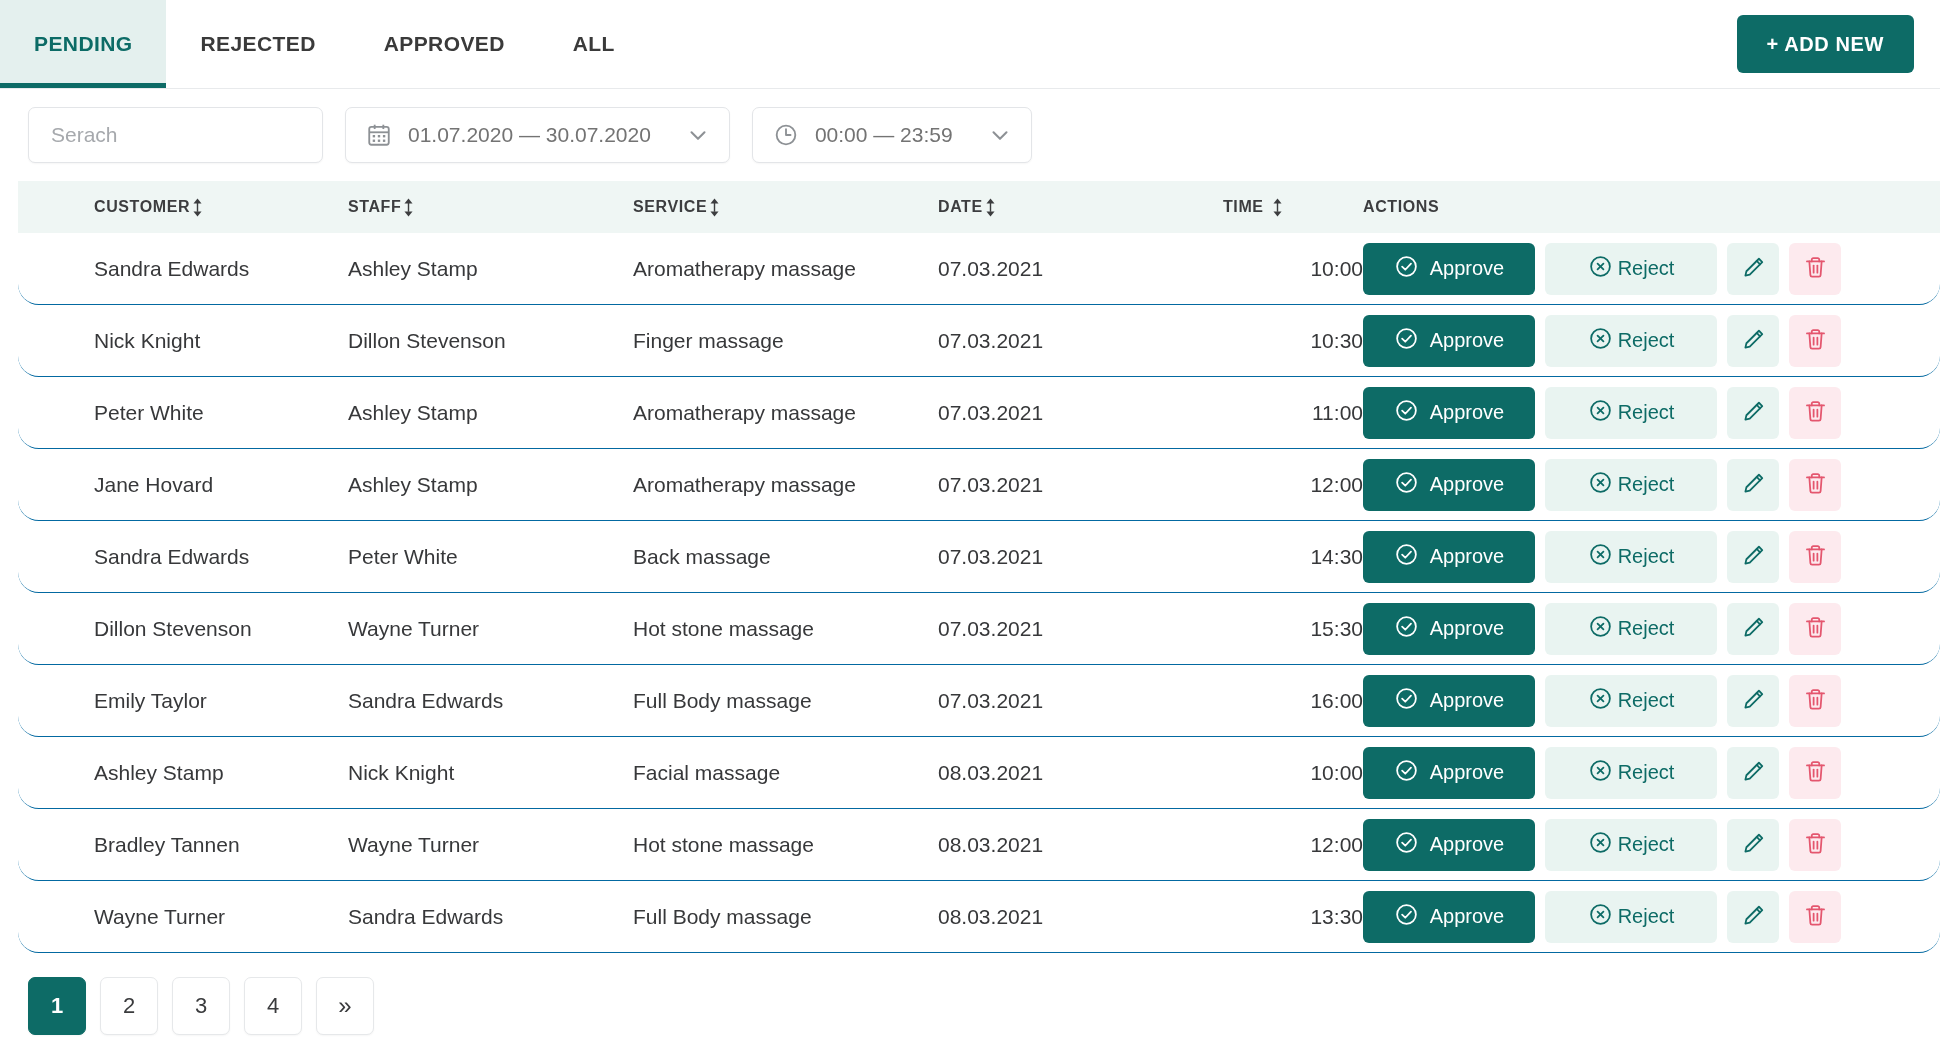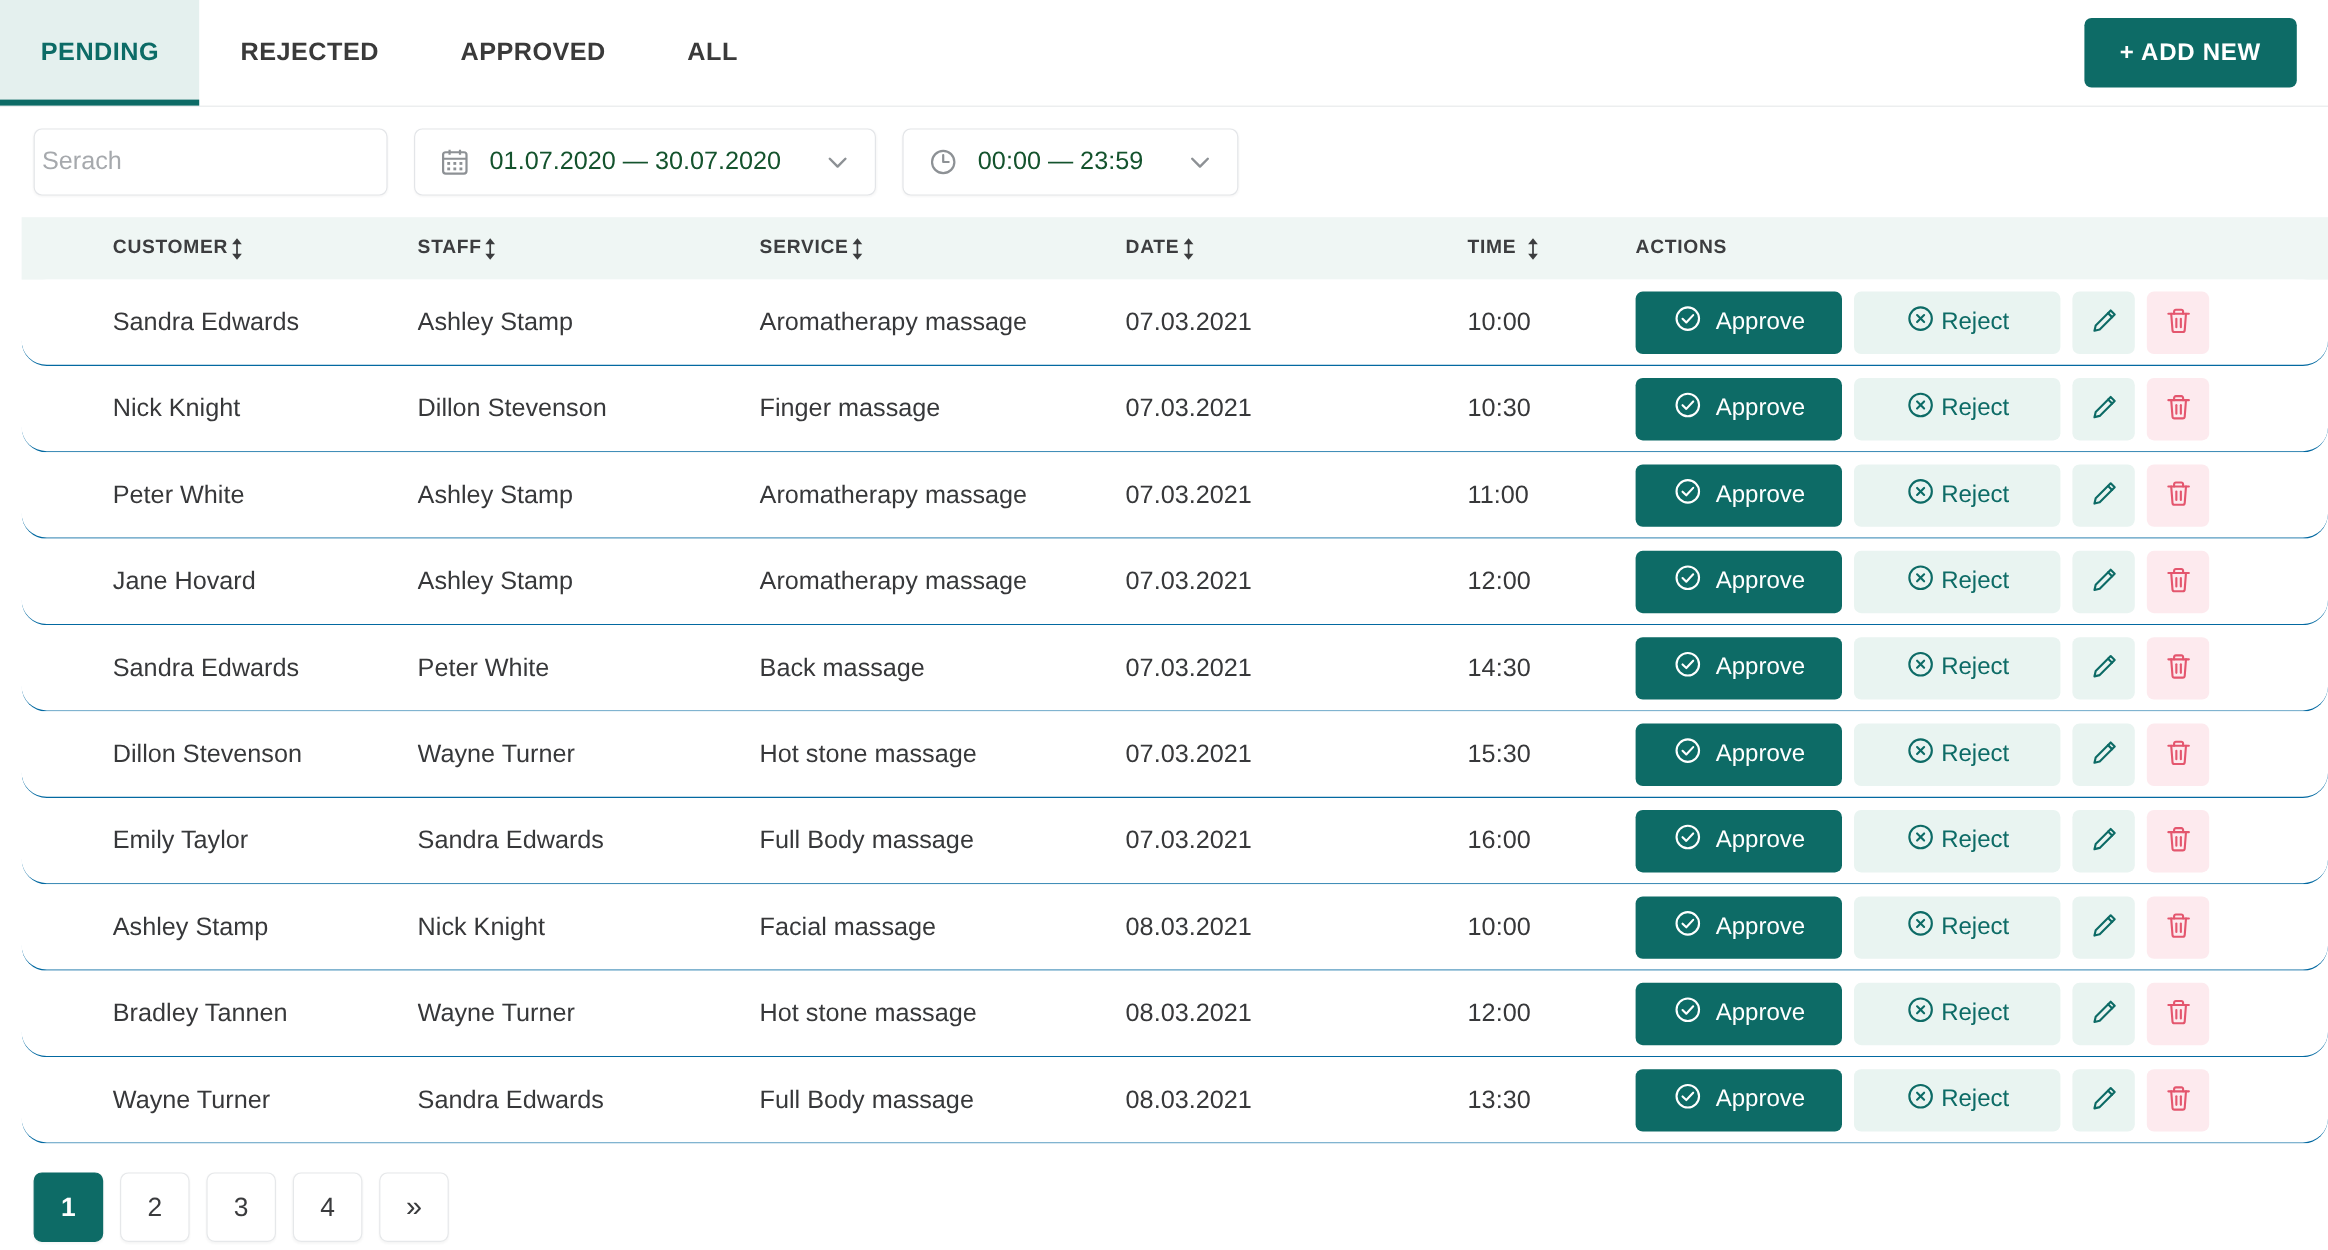--- a/index.html
+++ b/index.html
@@ -53,31 +53,31 @@
     display: flex; align-items: center; gap: 22px;
     padding: 18px 0 18px 28px;
     background: #fff;
   }
   .ctrl {
     display: flex; align-items: center;
     height: 56px; background: #fff;
     border: 1px solid #e3e5e8; border-radius: 7px;
     box-shadow: 0 1px 2px rgba(0,0,0,.04);
   }
-  .search-ctrl { width: 295px; padding: 0 6px; }
+  .search-ctrl { width: 295px; padding: 0 22px; }
   .search-input {
     border: none; outline: none; width: 100%;
     font-size: 21px; color: #3a3a3a;
     font-family: "Liberation Sans", sans-serif;
     background: transparent;
   }
   .search-input::placeholder { color: #a6a9ad; }
   .picker { padding: 0 18px 0 20px; gap: 16px; cursor: pointer; }
   .picker .pval {
-    font-size: 21px; color: #14532d; white-space: nowrap;
+    font-size: 21px; color: #737373; white-space: nowrap;
     font-family: "Liberation Sans", sans-serif;
     text-align: right;
   }
   .picker .chev { margin-left: 18px; display: flex; align-items: center; }
   .date-ctrl { }
   .time-ctrl { }
   .ico { display: flex; align-items: center; flex: 0 0 auto; }
 
   
   .table { width: 100%; padding-left: 18px; }
@@ -104,21 +104,21 @@
     font-size: 21px; color: #37383a;
     font-family: "Liberation Sans", sans-serif;
     white-space: nowrap; overflow: hidden;
   }
 
   
   .c-customer { width: 330px; padding-left: 76px; }
   .c-staff    { width: 285px; }
   .c-service  { width: 305px; }
   .c-date     { width: 285px; }
-  .c-time     { width: 140px; }
+  .c-time     { width: 140px; text-align: right; }
   .c-actions  { flex: 1; display: flex; align-items: center; gap: 10px; padding-left: 0; }
   .thead .c-customer { padding-left: 76px; }
 
   
   .btn-approve {
     display: inline-flex; align-items: center; gap: 11px;
     background: #0d6b66; color: #fff;
     border: none; border-radius: 6px;
     height: 52px; padding: 0 22px; cursor: pointer;
     font-size: 20px; font-family: "Liberation Sans", sans-serif;

